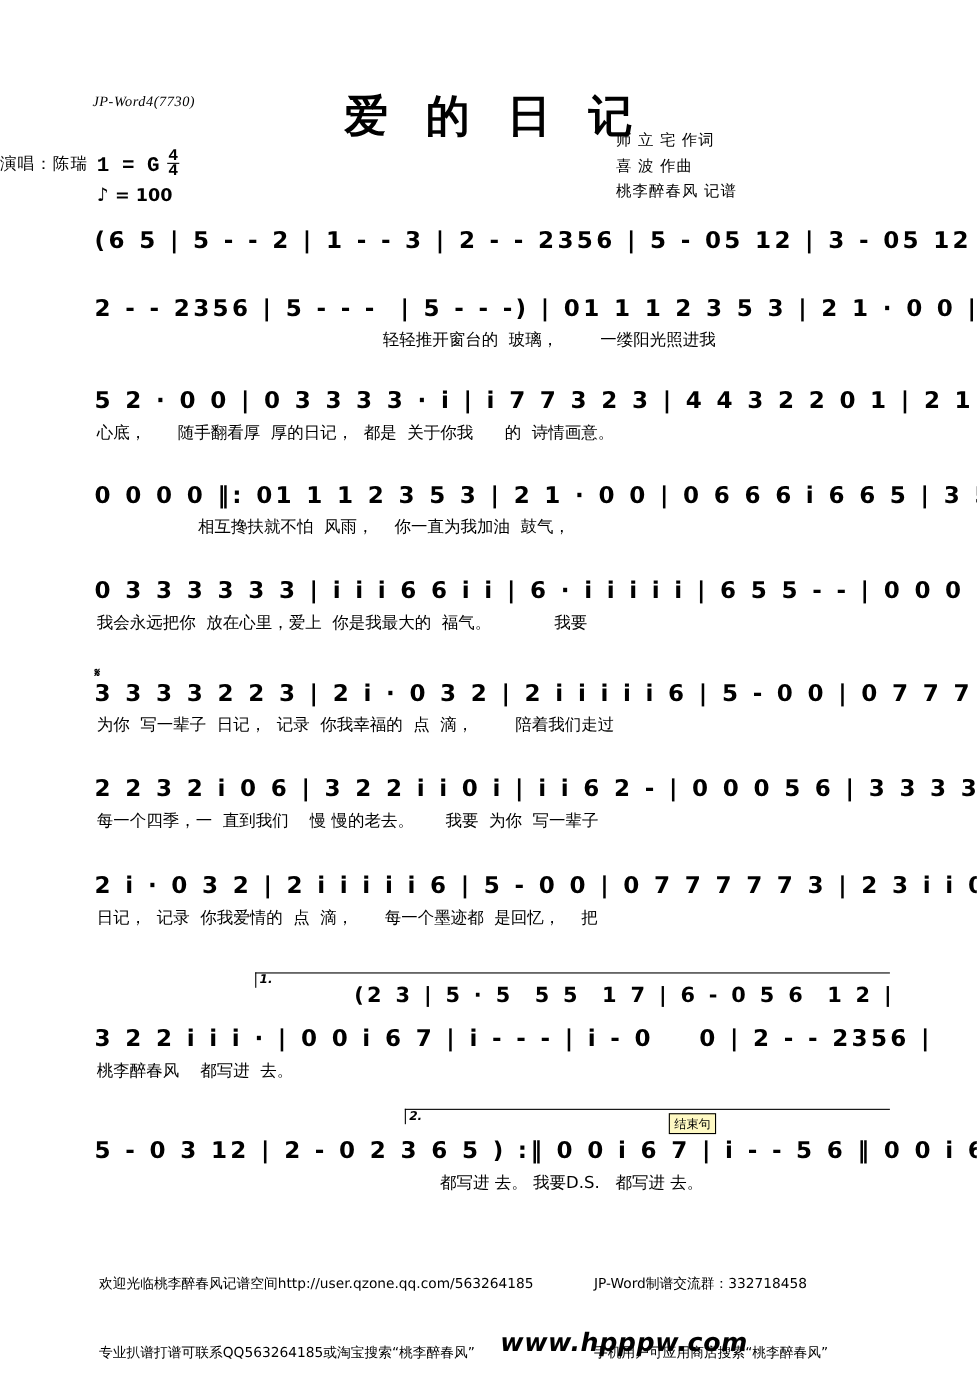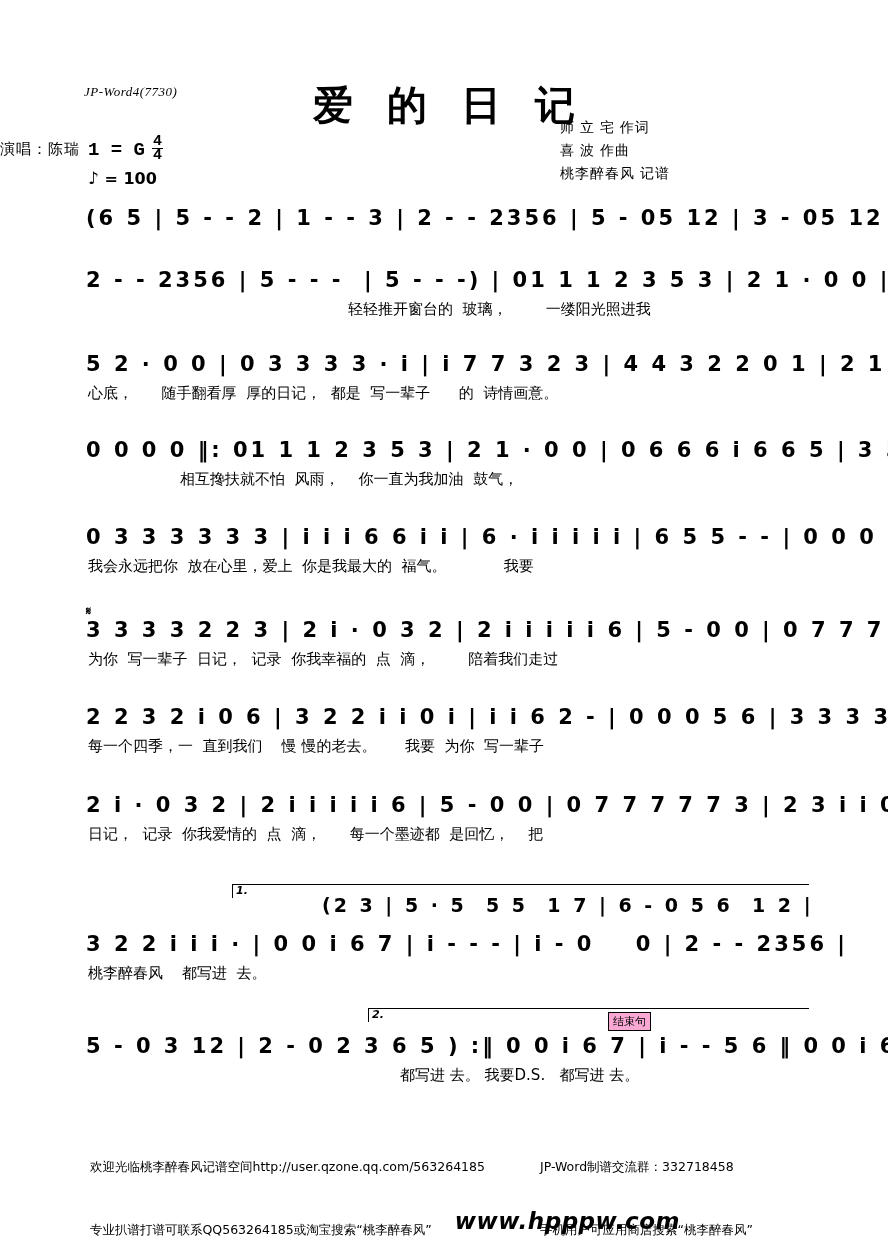--- a/index.html
+++ b/index.html
@@ -130,21 +130,21 @@
     font-size: 11px;
     font-weight: bold;
     font-style: italic;
   }
   .endbox {
     position: absolute;
     border: 1.3px solid #000;
     font-family: "DejaVu Sans", sans-serif;
     font-size: 11px;
     padding: 1px 4px;
-    background: #f9a8d4;
+    background: #fef9c3;
   }
   
   .footer {
     position: absolute;
     left: 0; top: 1114px;
     width: 888px;
     font-family: "DejaVu Sans", sans-serif;
     font-size: 12.5px;
     line-height: 21px;
   }
@@ -200,21 +200,21 @@
     <div class="mus" style="left:86px; top:0">(6 5 | 5 - - 2 | 1 - - 3 | 2 - - 2356 | 5 - 05 12 | 3 - 05 12 | 1 · 5 5 12 |</div>
   </div>
 
   <div class="system" style="top:268px">
     <div class="mus" style="left:86px; top:0">2 - - 2356 | 5 - - -  | 5 - - -) | 01 1 1 2 3 5 3 | 2 1 · 0 0 | 0 6 6 6 i 6 5 3 |</div>
     <div class="lyr" style="left:348px; top:32px">轻轻推开窗台的  玻璃，        一缕阳光照进我</div>
   </div>
 
   <div class="system" style="top:352px">
     <div class="mus" style="left:86px; top:0">5 2 · 0 0 | 0 3 3 3 3 · i | i 7 7 3 2 3 | 4 4 3 2 2 0 1 | 2 1 3 2 2 |</div>
-    <div class="lyr" style="left:88px; top:32px">心底，      随手翻看厚  厚的日记，  都是  写一辈子      的  诗情画意。</div>
+    <div class="lyr" style="left:88px; top:32px">心底，      随手翻看厚  厚的日记，  都是  关于你我      的  诗情画意。</div>
   </div>
 
   <div class="system" style="top:438px">
     <div class="mus" style="left:86px; top:0">0 0 0 0 ‖: 01 1 1 2 3 5 3 | 2 1 · 0 0 | 0 6 6 6 i 6 6 5 | 3 5 · 0 0 |</div>
     <div class="lyr" style="left:180px; top:32px">相互搀扶就不怕  风雨，    你一直为我加油  鼓气，</div>
   </div>
 
   <div class="system" style="top:525px">
     <div class="mus" style="left:86px; top:0">0 3 3 3 3 3 3 | i i i 6 6 i i | 6 · i i i i i | 6 5 5 - - | 0 0 0 5 6 |</div>
     <div class="lyr" style="left:88px; top:32px">我会永远把你  放在心里，爱上  你是我最大的  福气。            我要</div>

